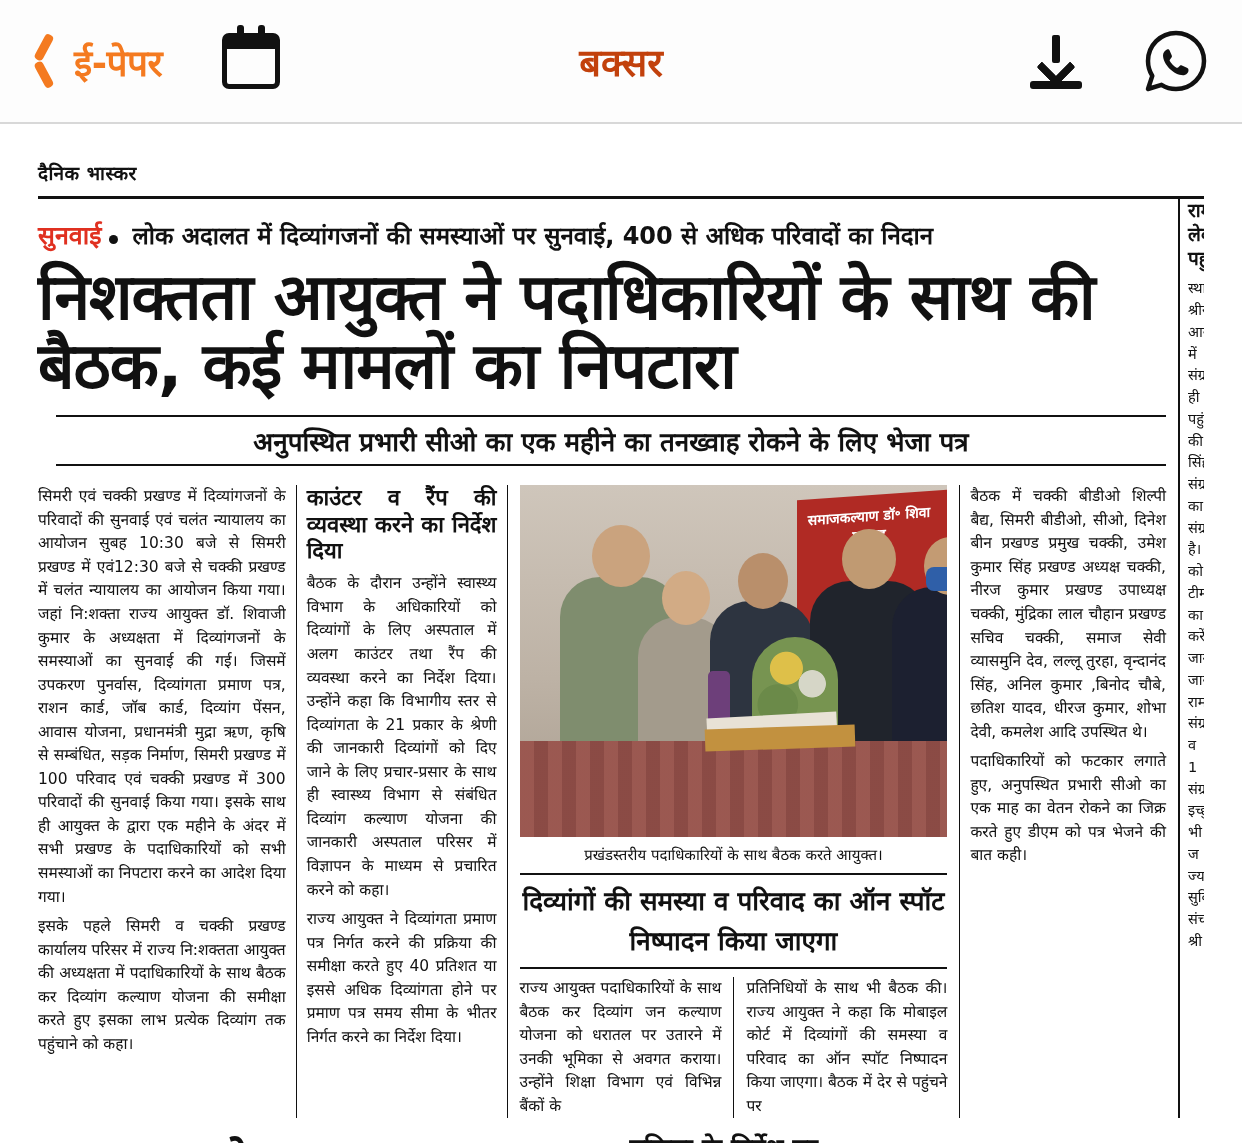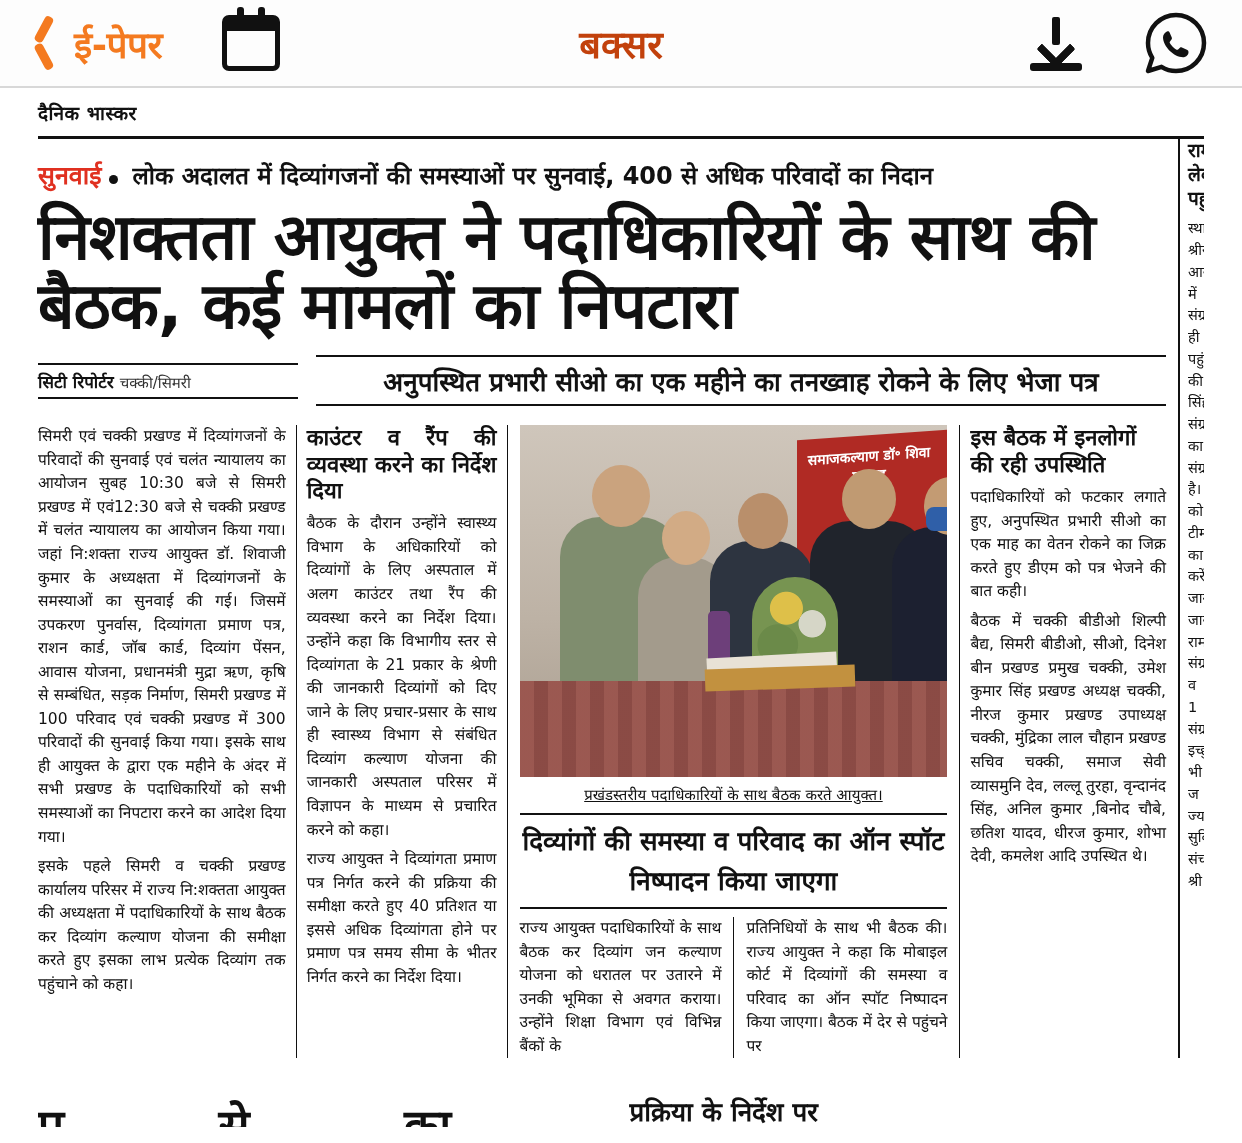--- a/index.html
+++ b/index.html
@@ -13,21 +13,21 @@
   .app {
     position: relative;
     width: 1242px;
     height: 1143px;
     background: #fff;
   }
 
   
   .appbar {
     position: relative;
-    height: 88px;
+    height: 124px;
     background: #fdfdfd;
     border-bottom: 2px solid #d8d8d8;
     display: flex;
     align-items: center;
     padding: 0 34px;
   }
   .back-group {
     display: flex;
     align-items: center;
     gap: 6px;
@@ -137,21 +137,21 @@
     height: 1039px;
     background: #fff;
     overflow: hidden;
     font-family: "DejaVu Sans", sans-serif;
     color: #111;
   }
   .masthead {
     display: flex;
     align-items: flex-end;
     justify-content: space-between;
-    padding: 12px 38px 6px 38px;
+    padding: 36px 38px 6px 38px;
   }
   .masthead-logo {
     font-size: 19px;
     font-weight: 700;
     letter-spacing: 0.5px;
   }
   .masthead-section {
     font-size: 38px;
     font-weight: 700;
     letter-spacing: -0.5px;
@@ -337,21 +337,20 @@
   }
   .folder {
     position: absolute; right: 92px; bottom: 88px;
     width: 150px; height: 22px; background: #c2913f; transform: rotate(-2deg);
   }
   .caption {
     font-size: 15px;
     padding: 7px 0 6px 0;
     border-bottom: 2px solid #111;
     text-align: center;
-    text-decoration: underline;
   }
   .subhead-box2 {
     border-bottom: 2px solid #111;
     text-align: center;
     padding: 7px 0 6px 0;
   }
   .subcols {
     display: flex;
     margin-top: 8px;
   }
@@ -425,26 +424,20 @@
 
         <div class="kicker">
           <span class="kicker-tag">सुनवाई</span>
           <span class="kicker-dot"></span>
           <span class="kicker-text">लोक अदालत में दिव्यांगजनों की समस्याओं पर सुनवाई, 400 से अधिक परिवादों का निदान</span>
         </div>
 
         <div class="headline">निशक्तता आयुक्त ने पदाधिकारियों के साथ की बैठक, कई मामलों का निपटारा</div>
 
         <div class="byline-row">
-          <div class="byline-box">
-            <div class="byline">
-              <span>सिटी रिपोर्टर</span>
-              <span class="loc">चक्की/सिमरी</span>
-            </div>
-          </div>
           <div class="subhead-box">
             <div class="subhead">अनुपस्थित प्रभारी सीओ का एक महीने का तनख्वाह रोकने के लिए भेजा पत्र</div>
           </div>
         </div>
 
         <div class="cols">
 
           <div class="col c1">
             <p>सिमरी एवं चक्की प्रखण्ड में दिव्यांगजनों के परिवादों की सुनवाई एवं चलंत न्यायालय का आयोजन सुबह 10:30 बजे से सिमरी प्रखण्ड में एवं12:30 बजे से चक्की प्रखण्ड में चलंत न्यायालय का आयोजन किया गया। जहां नि:शक्ता राज्य आयुक्त डॉ. शिवाजी कुमार के अध्यक्षता में दिव्यांगजनों के समस्याओं का सुनवाई की गई। जिसमें उपकरण पुनर्वास, दिव्यांगता प्रमाण पत्र, राशन कार्ड, जॉब कार्ड, दिव्यांग पेंसन, आवास योजना, प्रधानमंत्री मुद्रा ऋण, कृषि से सम्बंधित, सड़क निर्माण, सिमरी प्रखण्ड में 100 परिवाद एवं चक्की प्रखण्ड में 300 परिवादों की सुनवाई किया गया। इसके साथ ही आयुक्त के द्वारा एक महीने के अंदर में सभी प्रखण्ड के पदाधिकारियों को सभी समस्याओं का निपटारा करने का आदेश दिया गया।</p>
             <p>इसके पहले सिमरी व चक्की प्रखण्ड कार्यालय परिसर में राज्य नि:शक्तता आयुक्त की अध्यक्षता में पदाधिकारियों के साथ बैठक कर दिव्यांग कल्याण योजना की समीक्षा करते हुए इसका लाभ प्रत्येक दिव्यांग तक पहुंचाने को कहा।</p>
@@ -485,23 +478,22 @@
               <div class="subhead">दिव्यांगों की समस्या व परिवाद का ऑन स्पॉट निष्पादन किया जाएगा</div>
             </div>
 
             <div class="subcols">
               <div class="subcol">राज्य आयुक्त पदाधिकारियों के साथ बैठक कर दिव्यांग जन कल्याण योजना को धरातल पर उतारने में उनकी भूमिका से अवगत कराया। उन्होंने शिक्षा विभाग एवं विभिन्न बैंकों के</div>
               <div class="subcol">प्रतिनिधियों के साथ भी बैठक की। राज्य आयुक्त ने कहा कि मोबाइल कोर्ट में दिव्यांगों की समस्या व परिवाद का ऑन स्पॉट निष्पादन किया जाएगा। बैठक में देर से पहुंचने पर</div>
             </div>
           </div>
 
           <div class="col c4">
-            <div class="boxhead">इस बैठक में इनलोगों की रही उपस्थिति</div>
+            <p>बैठक में चक्की बीडीओ शिल्पी बैद्य, सिमरी बीडीओ, सीओ, दिनेश बीन प्रखण्ड प्रमुख चक्की, उमेश कुमार सिंह प्रखण्ड अध्यक्ष चक्की, नीरज कुमार प्रखण्ड उपाध्यक्ष चक्की, मुंद्रिका लाल चौहान प्रखण्ड सचिव चक्की, समाज सेवी व्यासमुनि देव, लल्लू तुरहा, वृन्दानंद सिंह, अनिल कुमार ,बिनोद चौबे, छतिश यादव, धीरज कुमार, शोभा देवी, कमलेश आदि उपस्थित थे।</p>
             <p>पदाधिकारियों को फटकार लगाते हुए, अनुपस्थित प्रभारी सीओ का एक माह का वेतन रोकने का जिक्र करते हुए डीएम को पत्र भेजने की बात कही।</p>
-            <p>बैठक में चक्की बीडीओ शिल्पी बैद्य, सिमरी बीडीओ, सीओ, दिनेश बीन प्रखण्ड प्रमुख चक्की, उमेश कुमार सिंह प्रखण्ड अध्यक्ष चक्की, नीरज कुमार प्रखण्ड उपाध्यक्ष चक्की, मुंद्रिका लाल चौहान प्रखण्ड सचिव चक्की, समाज सेवी व्यासमुनि देव, लल्लू तुरहा, वृन्दानंद सिंह, अनिल कुमार ,बिनोद चौबे, छतिश यादव, धीरज कुमार, शोभा देवी, कमलेश आदि उपस्थित थे।</p>
           </div>
 
         </div>
       </div>
 
       <div class="side-col">
         <div class="s-head">राम लेव पहुं</div>
         <div class="s-body">स्था श्रीर आय में संग्रा ही पहुं की सिंह संग्रा का संग्रा है। को टीम का करेंगे जाने जाये राम संग्रा व 1 संग्रा इच्छु भी ज ज्यात सुवि संच श्री</div>
       </div>
     </div>

